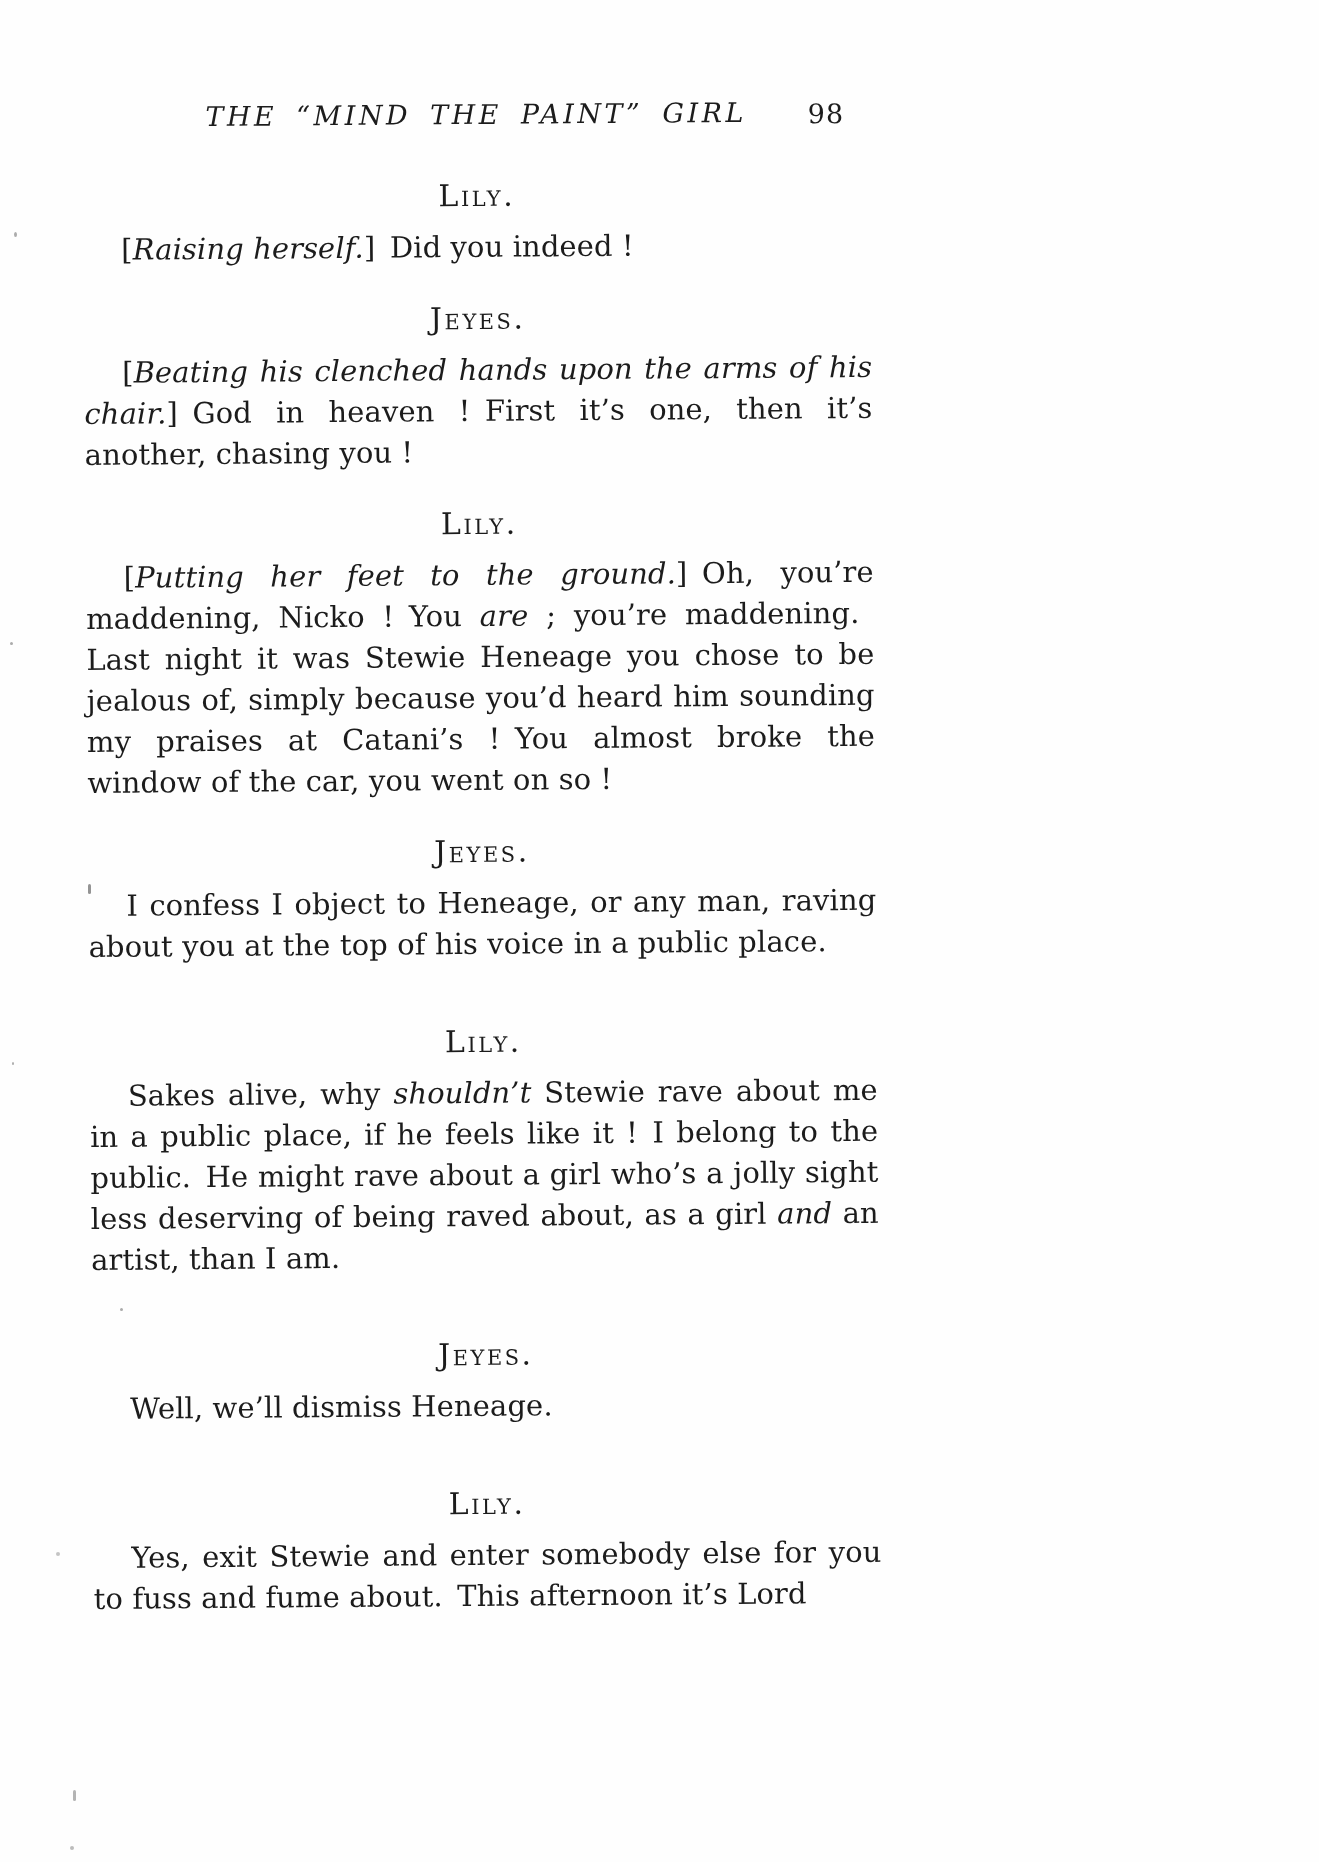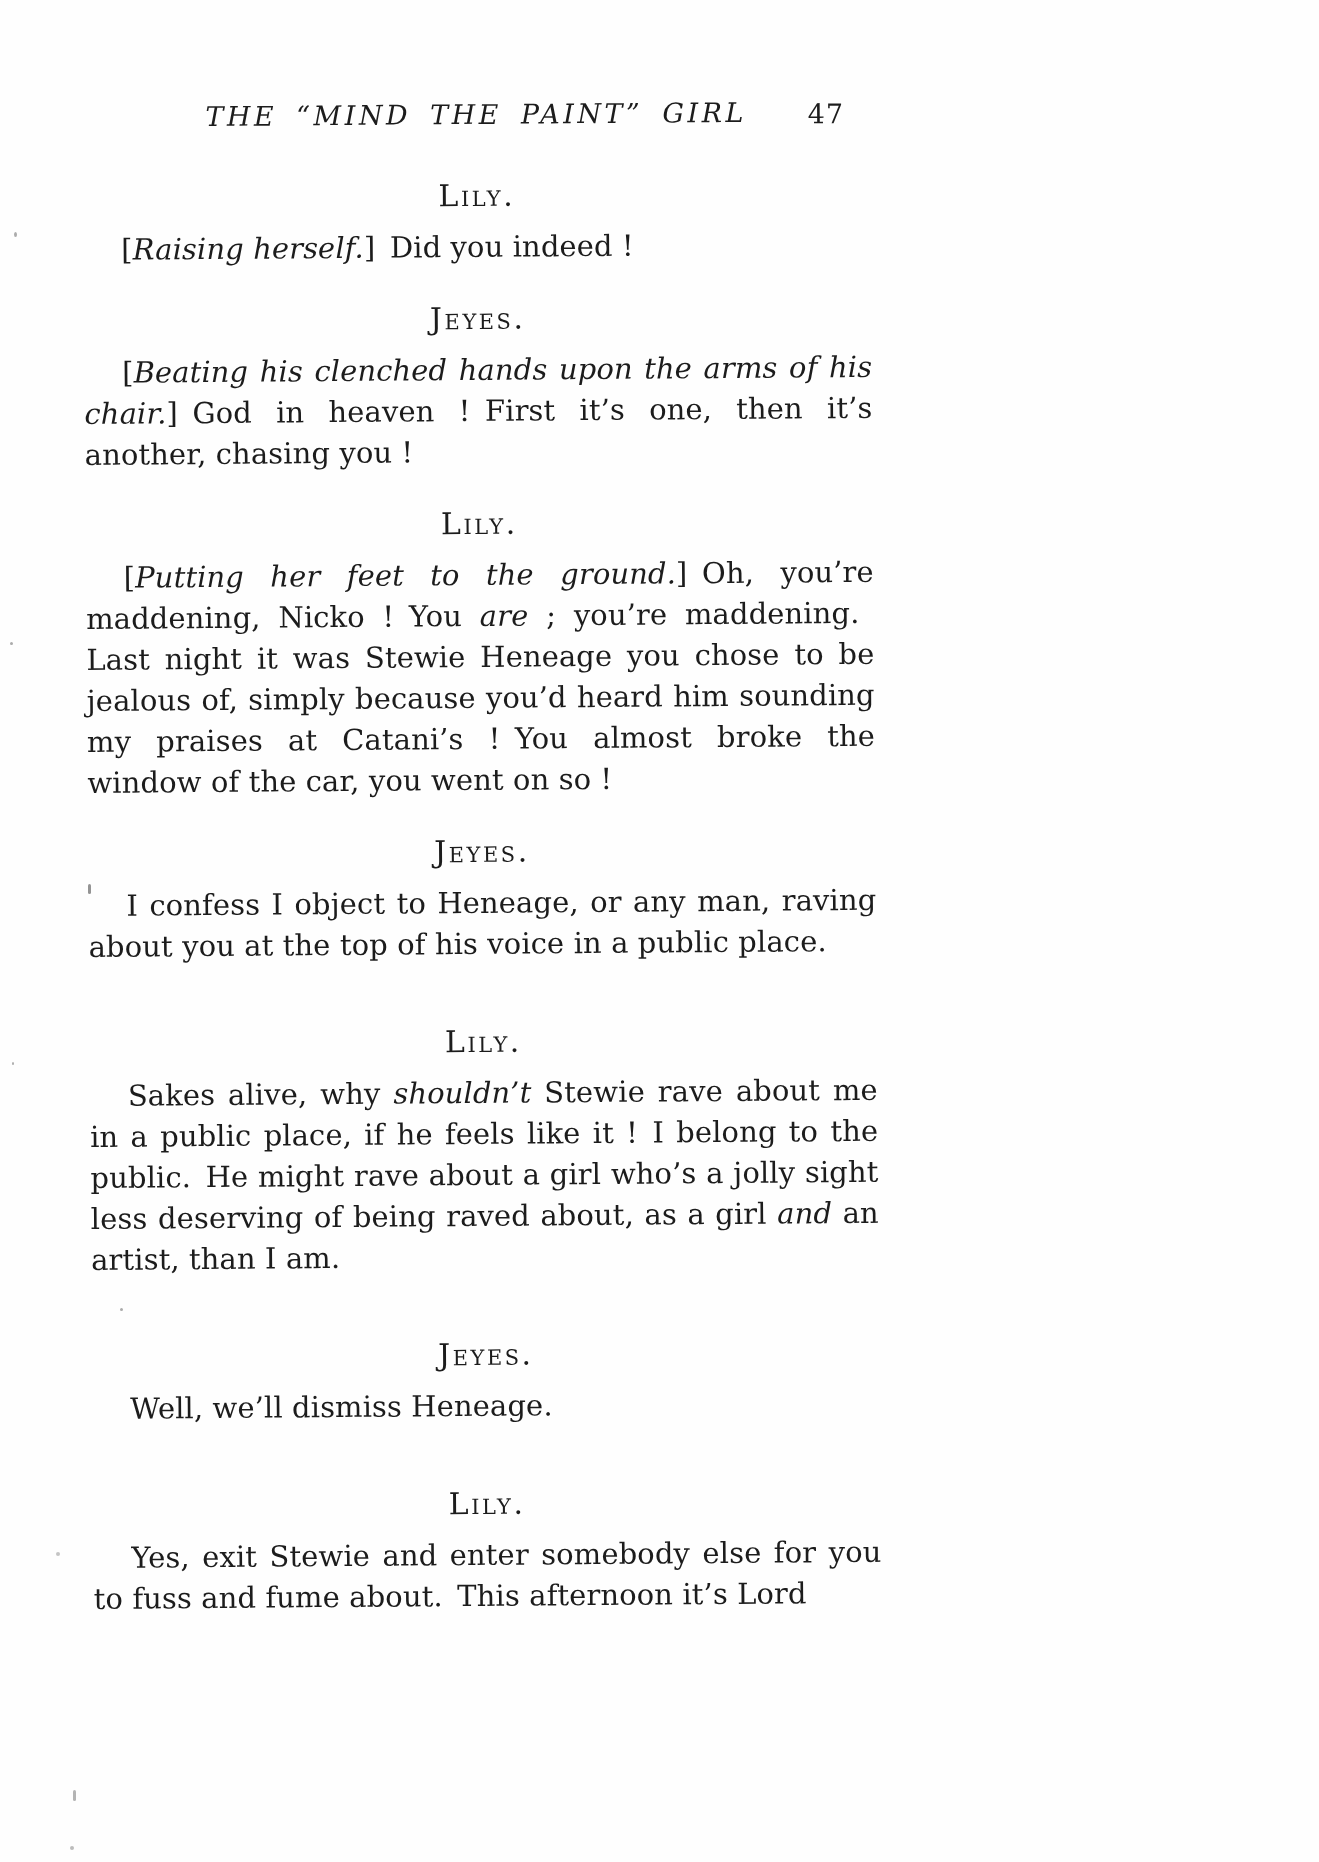--- a/index.html
+++ b/index.html
@@ -89,21 +89,21 @@
   <span class="scan-speck speck-3"></span>
   <span class="scan-speck speck-4"></span>
   <span class="scan-speck speck-5"></span>
   <span class="scan-speck speck-6"></span>
   <span class="scan-speck speck-7"></span>
   <span class="scan-speck speck-8"></span>
 
   <div class="content">
     <header class="running-head">
       <span class="head-title">THE “MIND THE PAINT” GIRL</span>
-      <span class="page-num">47</span>
+      <span class="page-num">98</span>
     </header>
 
     <main id="dialogue-container">
   <section class="dialogue-block">
     <h3 class="speaker">Lily.</h3>
     <p class="speech"><span>[</span><span class="italic">Raising herself.</span><span>] Did you indeed&nbsp;!</span></p>
   </section>
 
   <section class="dialogue-block">
     <h3 class="speaker">Jeyes.</h3>

